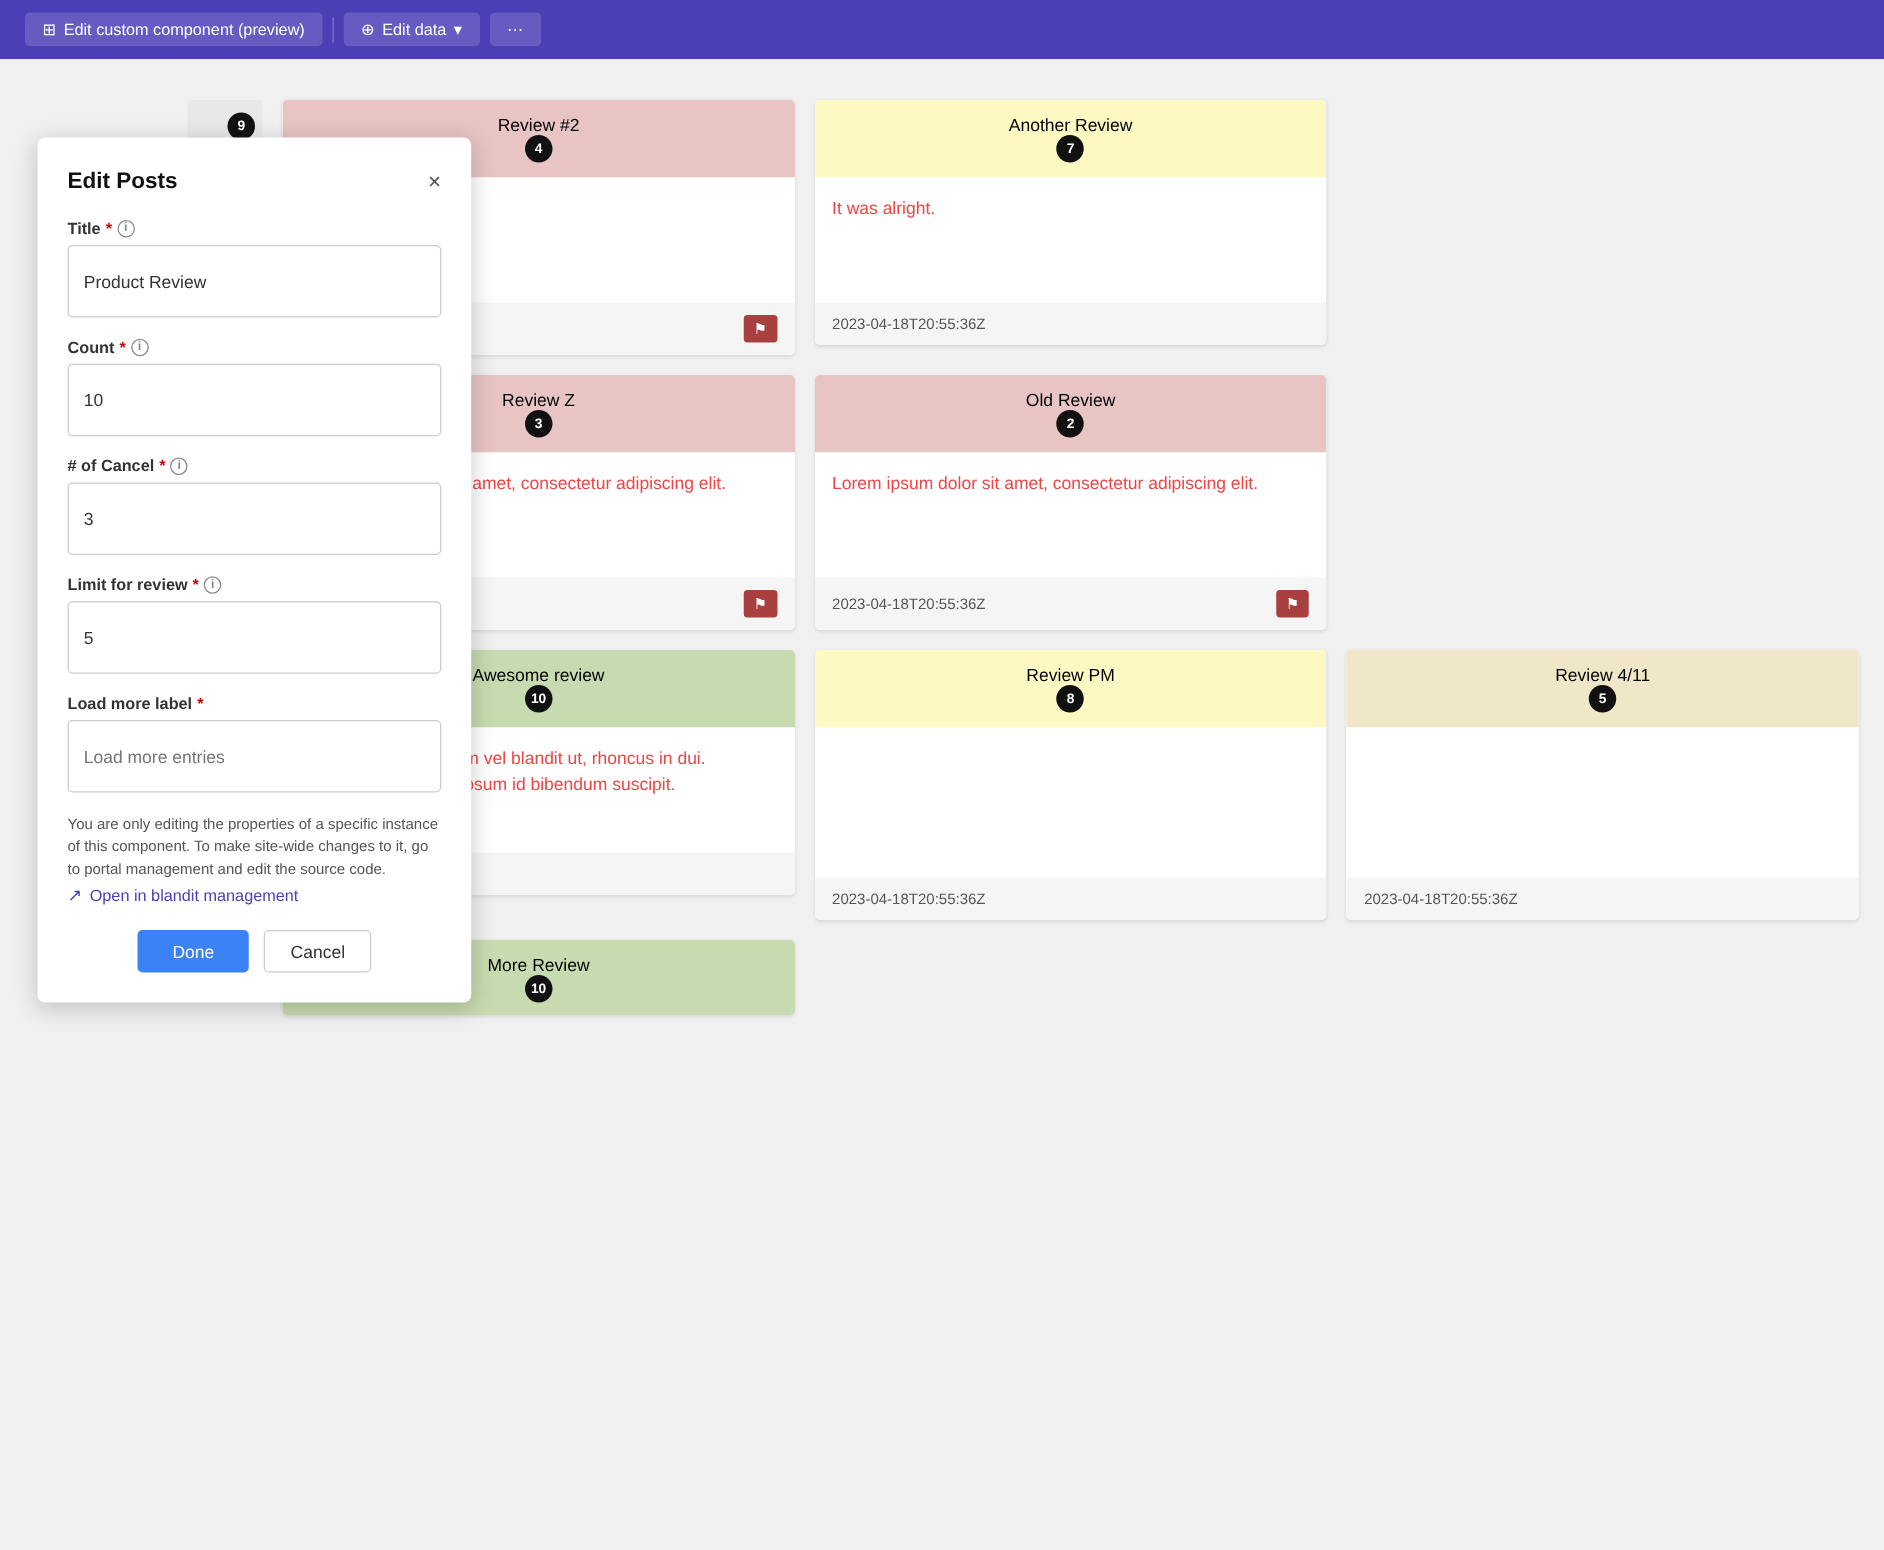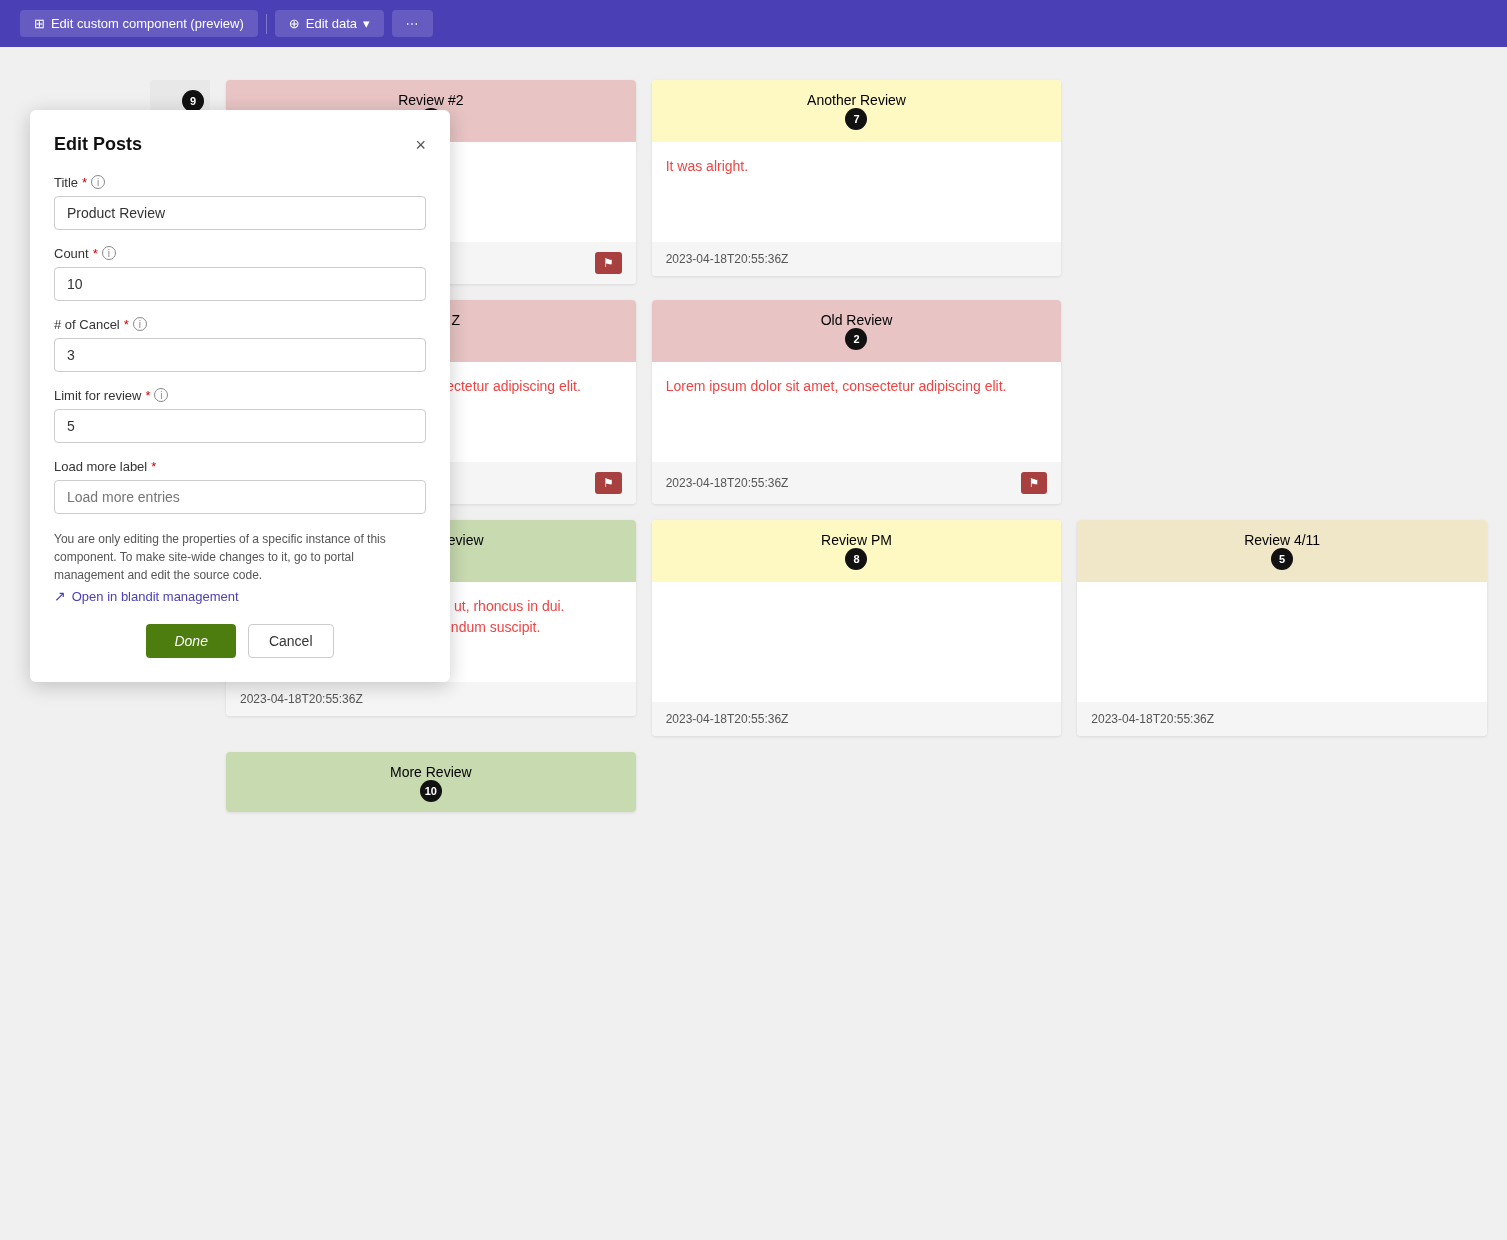--- a/index.html
+++ b/index.html
@@ -118,21 +118,21 @@
       position: absolute;
       top: 60px;
       left: 30px;
       z-index: 500;
     }
 
     .modal {
       background: #fff;
       border-radius: 6px;
       box-shadow: 0 4px 20px rgba(0,0,0,0.2);
-      width: 420px;
+      width: 347px;
       padding: 24px;
     }
 
     .modal-header {
       display: flex;
       justify-content: space-between;
       align-items: center;
       margin-bottom: 20px;
     }
 
@@ -150,23 +150,24 @@
       color: #555;
       line-height: 1;
     }
 
     .form-group {
       margin-bottom: 16px;
     }
 
     .form-label {
       display: flex;
+      align-items: center;
       gap: 4px;
       font-size: 13px;
-      font-weight: 400;
+      font-weight: 700;
       color: #333;
       margin-bottom: 6px;
     }
 
     .required-star {
       color: #c00;
     }
 
     .info-icon {
       display: inline-flex;
@@ -176,21 +177,21 @@
       height: 14px;
       border-radius: 50%;
       border: 1px solid #888;
       color: #888;
       font-size: 10px;
       cursor: help;
     }
 
     .form-input {
       width: 100%;
-      padding: 8px 12px;
+      padding: 20px 12px;
       border: 1px solid #ccc;
       border-radius: 4px;
       font-size: 14px;
       color: #333;
       outline: none;
     }
 
     .helper-text {
       font-size: 12px;
       color: #555;
@@ -213,29 +214,28 @@
     }
 
     .modal-footer {
       display: flex;
       justify-content: center;
       gap: 12px;
       margin-top: 20px;
     }
 
     .btn-done {
-      background: #4d7c0f;
+      background: #3b82f6;
       color: #fff;
       border: none;
       border-radius: 4px;
       padding: 8px 28px;
       font-size: 14px;
       cursor: pointer;
       font-weight: 500;
-      font-style: italic;
     }
 
     .btn-cancel {
       background: #fff;
       color: #333;
       border: 1px solid #ccc;
       border-radius: 4px;
       padding: 8px 20px;
       font-size: 14px;
       cursor: pointer;

